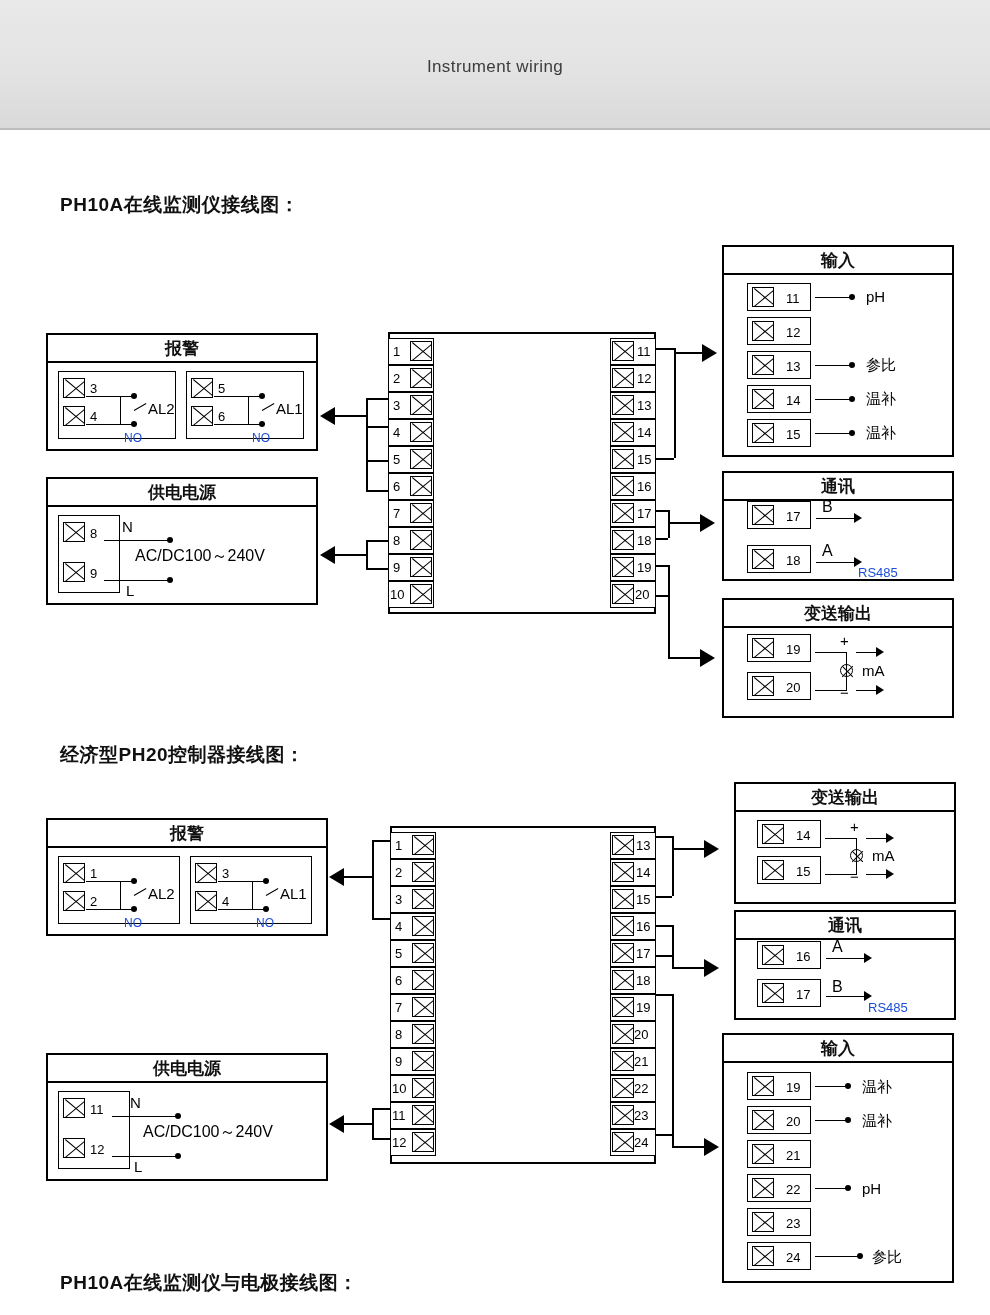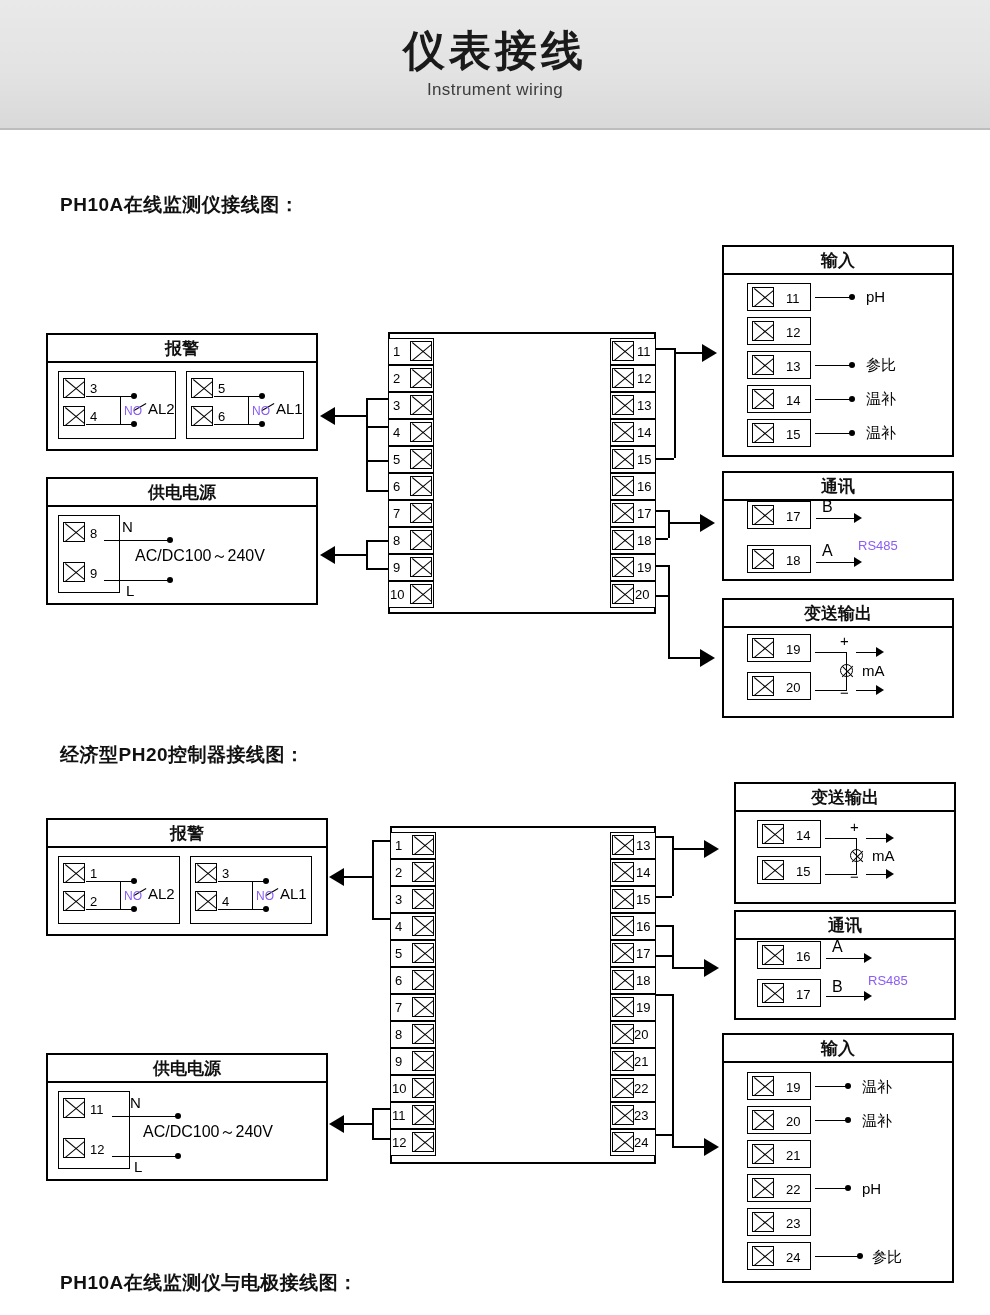--- a/index.html
+++ b/index.html
@@ -66,21 +66,21 @@
   }
   .screw:before { left:-2px; top:50%; width:28px; height:1px; transform: rotate(40deg); }
   .screw:after  { left:-2px; top:50%; width:28px; height:1px; transform: rotate(-40deg); }
 
   .tnum {
     position:absolute; font-size:13px; line-height:14px; color:#000;
   }
   .lbl {
     position:absolute; font-size:15px; color:#000; white-space:nowrap;
   }
-  .lbl-sm { position:absolute; font-size:12px; color:#8b5cf6; white-space:nowrap; }
+  .lbl-sm { position:absolute; font-size:12px; color:#1d4ed8; white-space:nowrap;margin-top:27px; }
 
   .hline { position:absolute; height:0; border-top:1px solid #000; }
   .vline { position:absolute; width:0; border-left:1px solid #000; }
   .hline2 { position:absolute; height:0; border-top:2px solid #000; }
   .vline2 { position:absolute; width:0; border-left:2px solid #000; }
 
   .dot { position:absolute; width:6px; height:6px; border-radius:50%; background:#000; }
 
   
   .arrow { position:absolute; width:0; height:0; }
@@ -101,21 +101,20 @@
   .ma-circle:before, .ma-circle:after{
     content:""; position:absolute; background:#000;
   }
   .ma-circle:before{ left:-1px; top:50%; width:15px; height:1px; transform:rotate(45deg);}
   .ma-circle:after { left:-1px; top:50%; width:15px; height:1px; transform:rotate(-45deg);}
 </style>
 </head>
 <body>
 
 <div class="header">
-  <div class="cn">仪表接线</div>
   <div class="en">Instrument wiring</div>
 </div>
 
 <div class="sec-title" style="left:60px; top:192px;">PH10A在线监测仪接线图：</div>
 
 <div class="ctrl-body" style="left:388px; top:332px; width:268px; height:282px;"></div>
 
 <div>
 
   <div class="cell" style="left:388px; top:338px; width:46px; height:27px;"></div>

